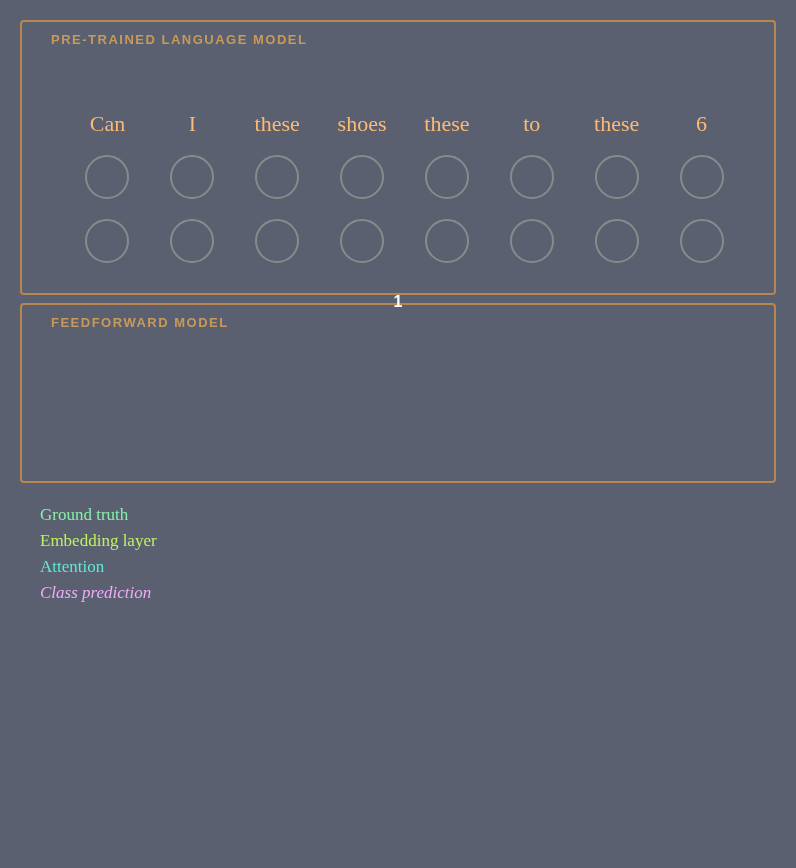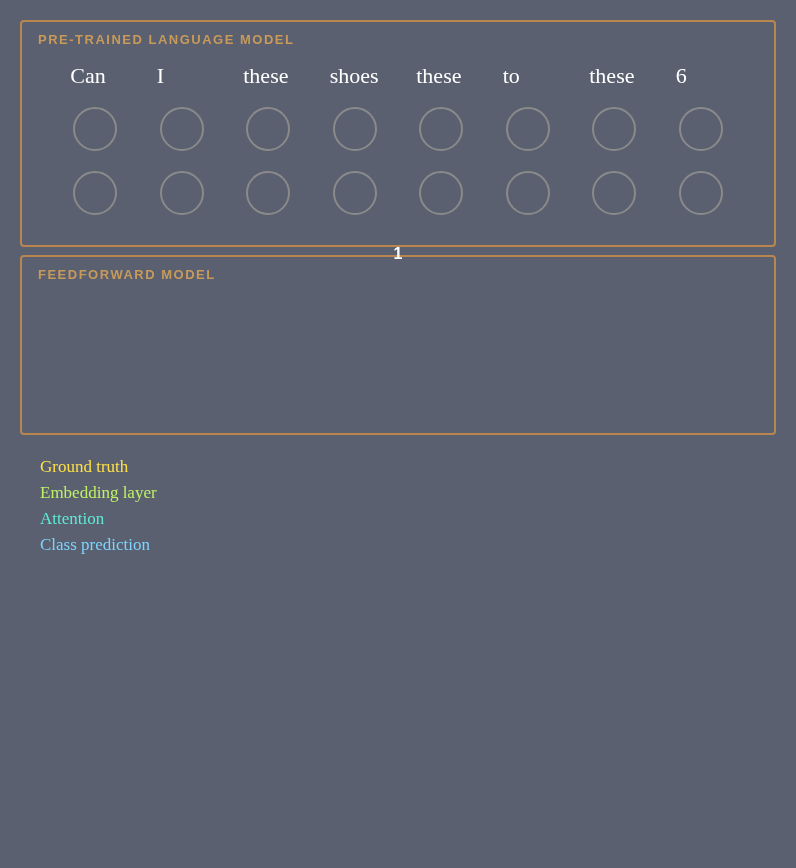--- a/index.html
+++ b/index.html
@@ -16,20 +16,21 @@
     .outer-wrapper {
       padding: 20px 20px;
     }
 
     .panel {
       border: 2px solid #b8864e;
       border-radius: 4px;
       background-color: #5a6070;
       margin-bottom: 8px;
       position: relative;
+      padding-left: 13px;
     }
 
     .panel-title {
       color: #c89a5a;
       font-size: 13px;
       font-weight: bold;
       letter-spacing: 1.5px;
       padding: 10px 16px 4px 16px;
       font-family: Arial, sans-serif;
     }
@@ -41,26 +42,27 @@
 
     .sentence-row {
       display: flex;
       flex-direction: row;
       align-items: center;
       justify-content: space-around;
       padding: 12px 30px 8px 30px;
     }
 
     .word {
-      color: #ffffff;
+      color: #fdba74;
       font-size: 22px;
       font-weight: normal;
       font-family: 'Times New Roman', serif;
-      text-align: left;
+      text-align: center;
       min-width: 50px;
+      margin-top: 48px;
     }
 
     .circles-row {
       display: flex;
       flex-direction: row;
       align-items: center;
       justify-content: space-around;
       padding: 10px 30px;
     }
 
@@ -97,24 +99,24 @@
 
     .legend-item {
       margin-bottom: 6px;
     }
 
     .legend-text {
       font-size: 17px;
       font-family: 'Times New Roman', serif;
     }
 
-    .legend-ground-truth { color: #fde047; }
+    .legend-ground-truth { color: #86efac; }
     .legend-embedding { color: #bef264; }
     .legend-attention { color: #5eead4; }
-    .legend-class { color: #7dd3fc; }
+    .legend-class { color: #f0abfc; font-style: italic; }
 
     .feedforward-panel-wrapper {
       position: relative;
     }
   </style>
 </head>
 <body>
 
 <div class="outer-wrapper">
 

